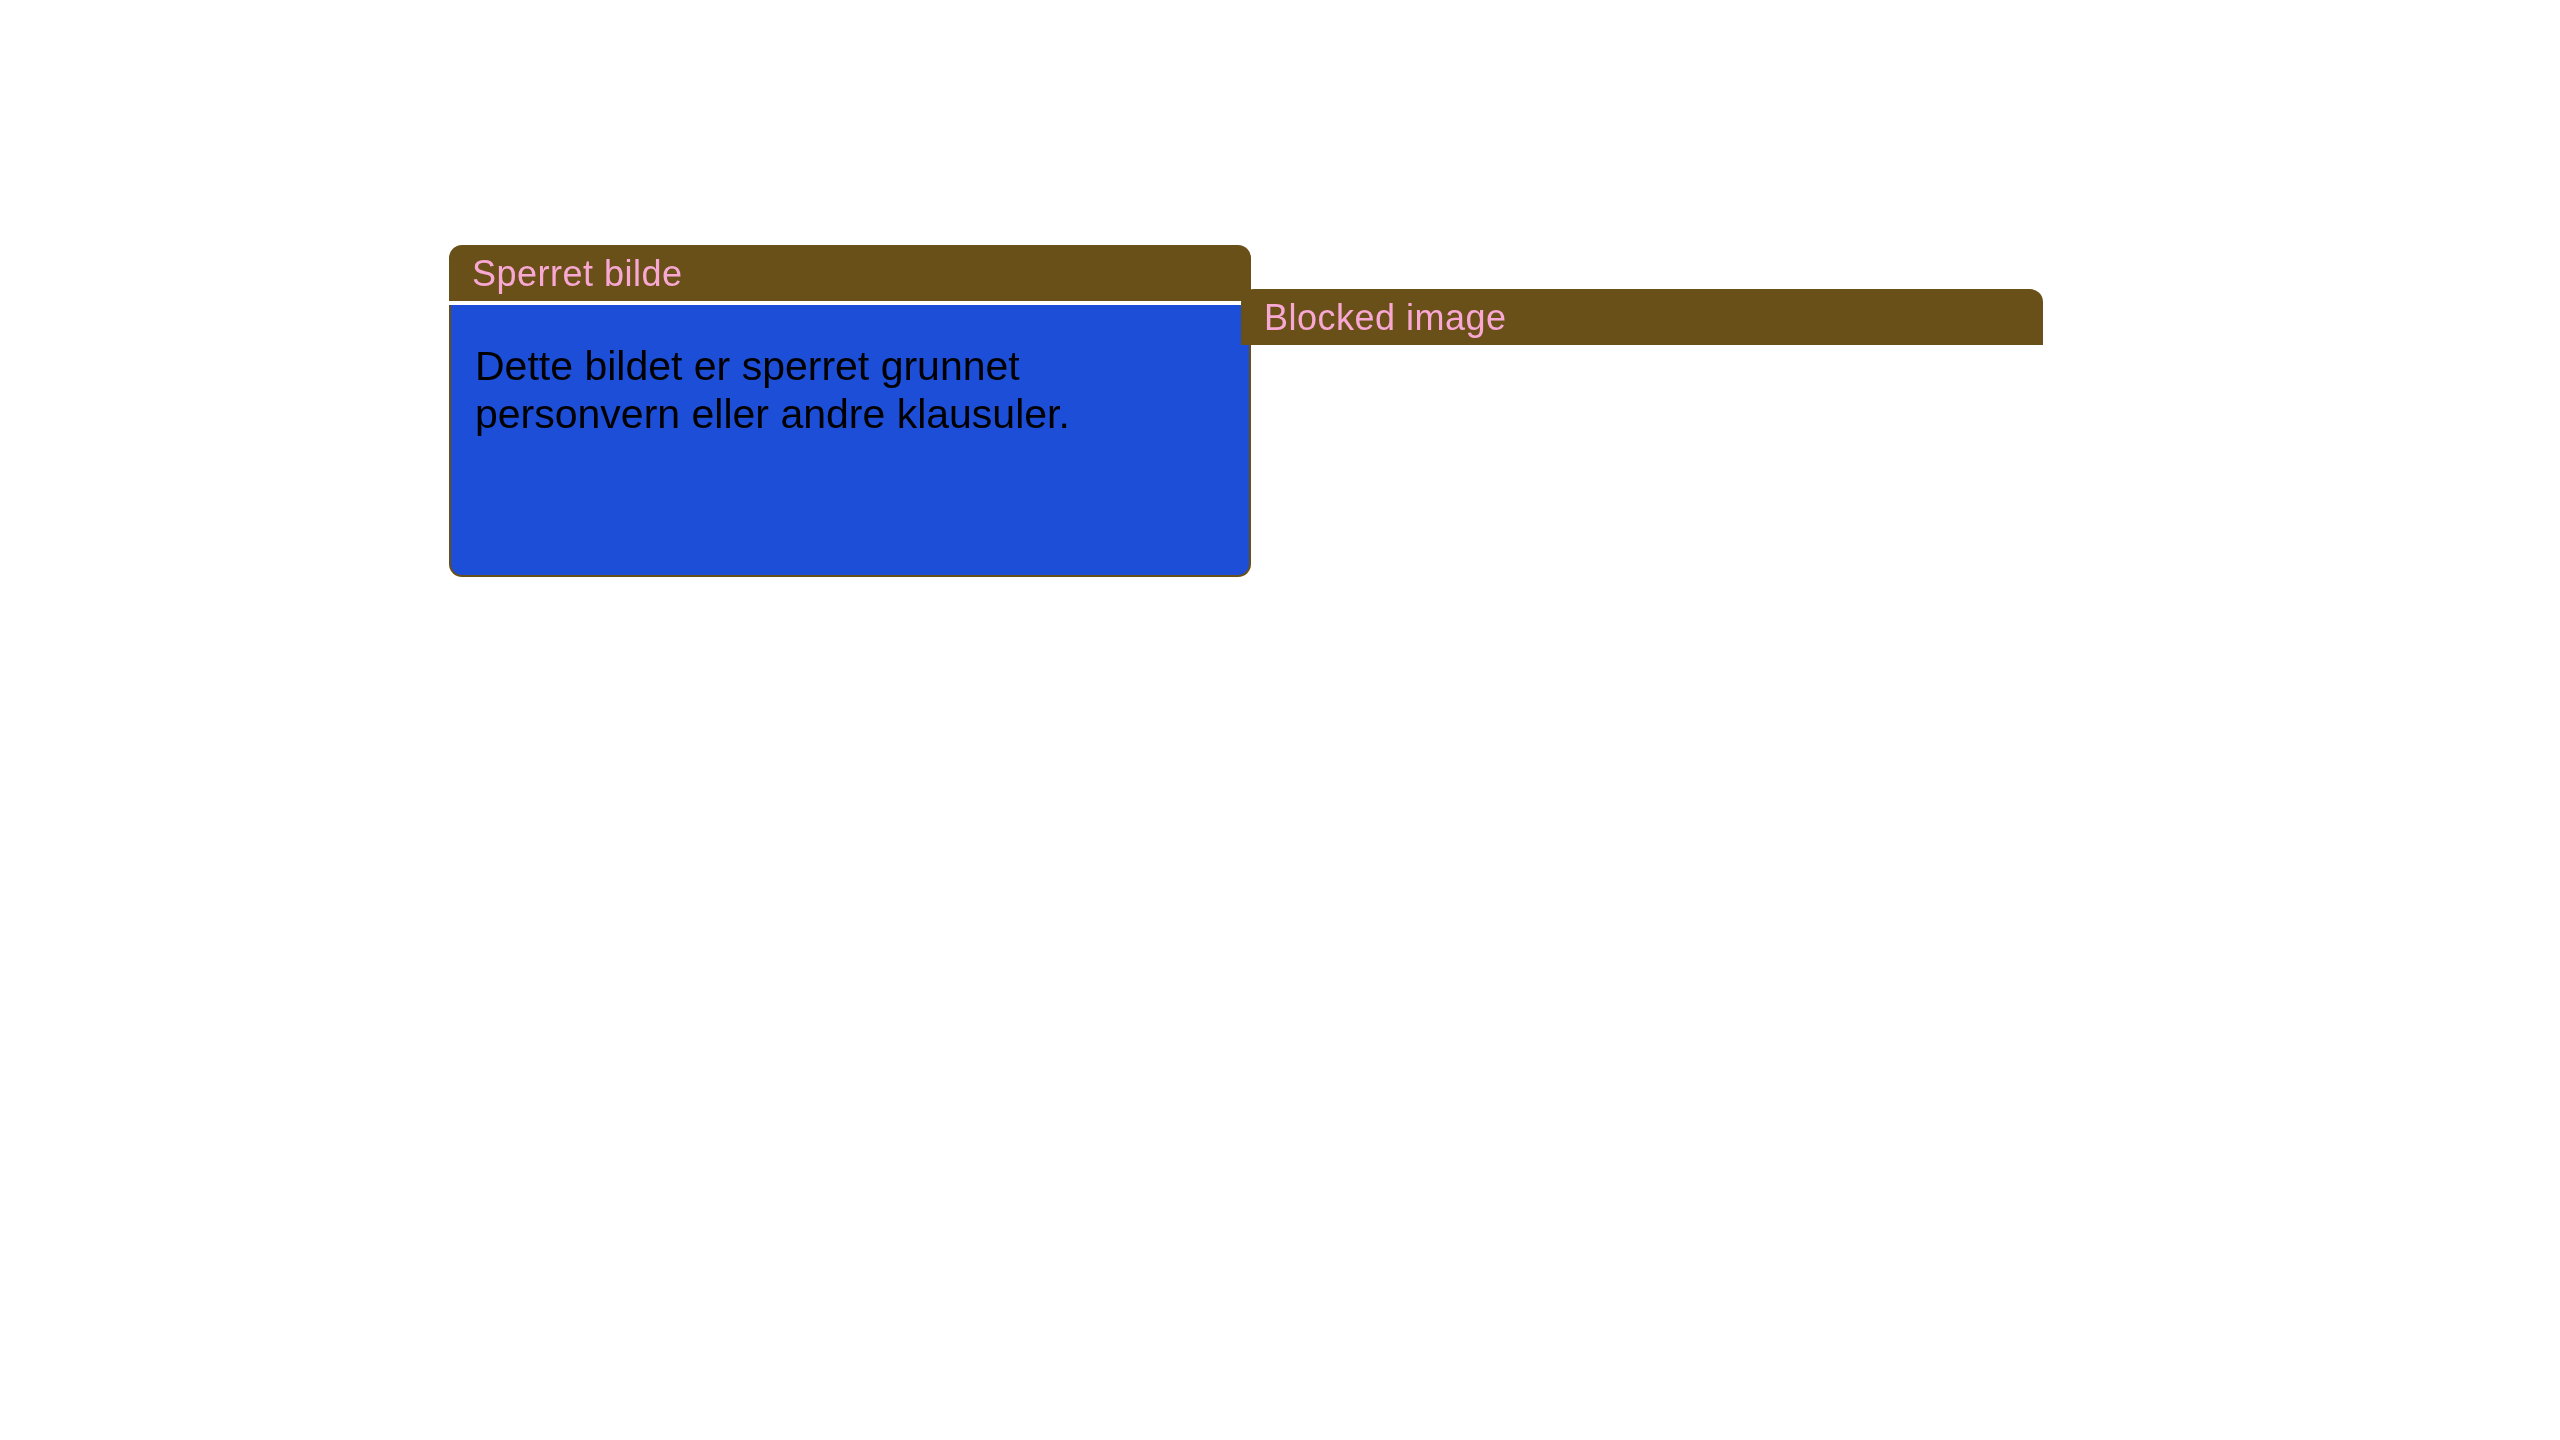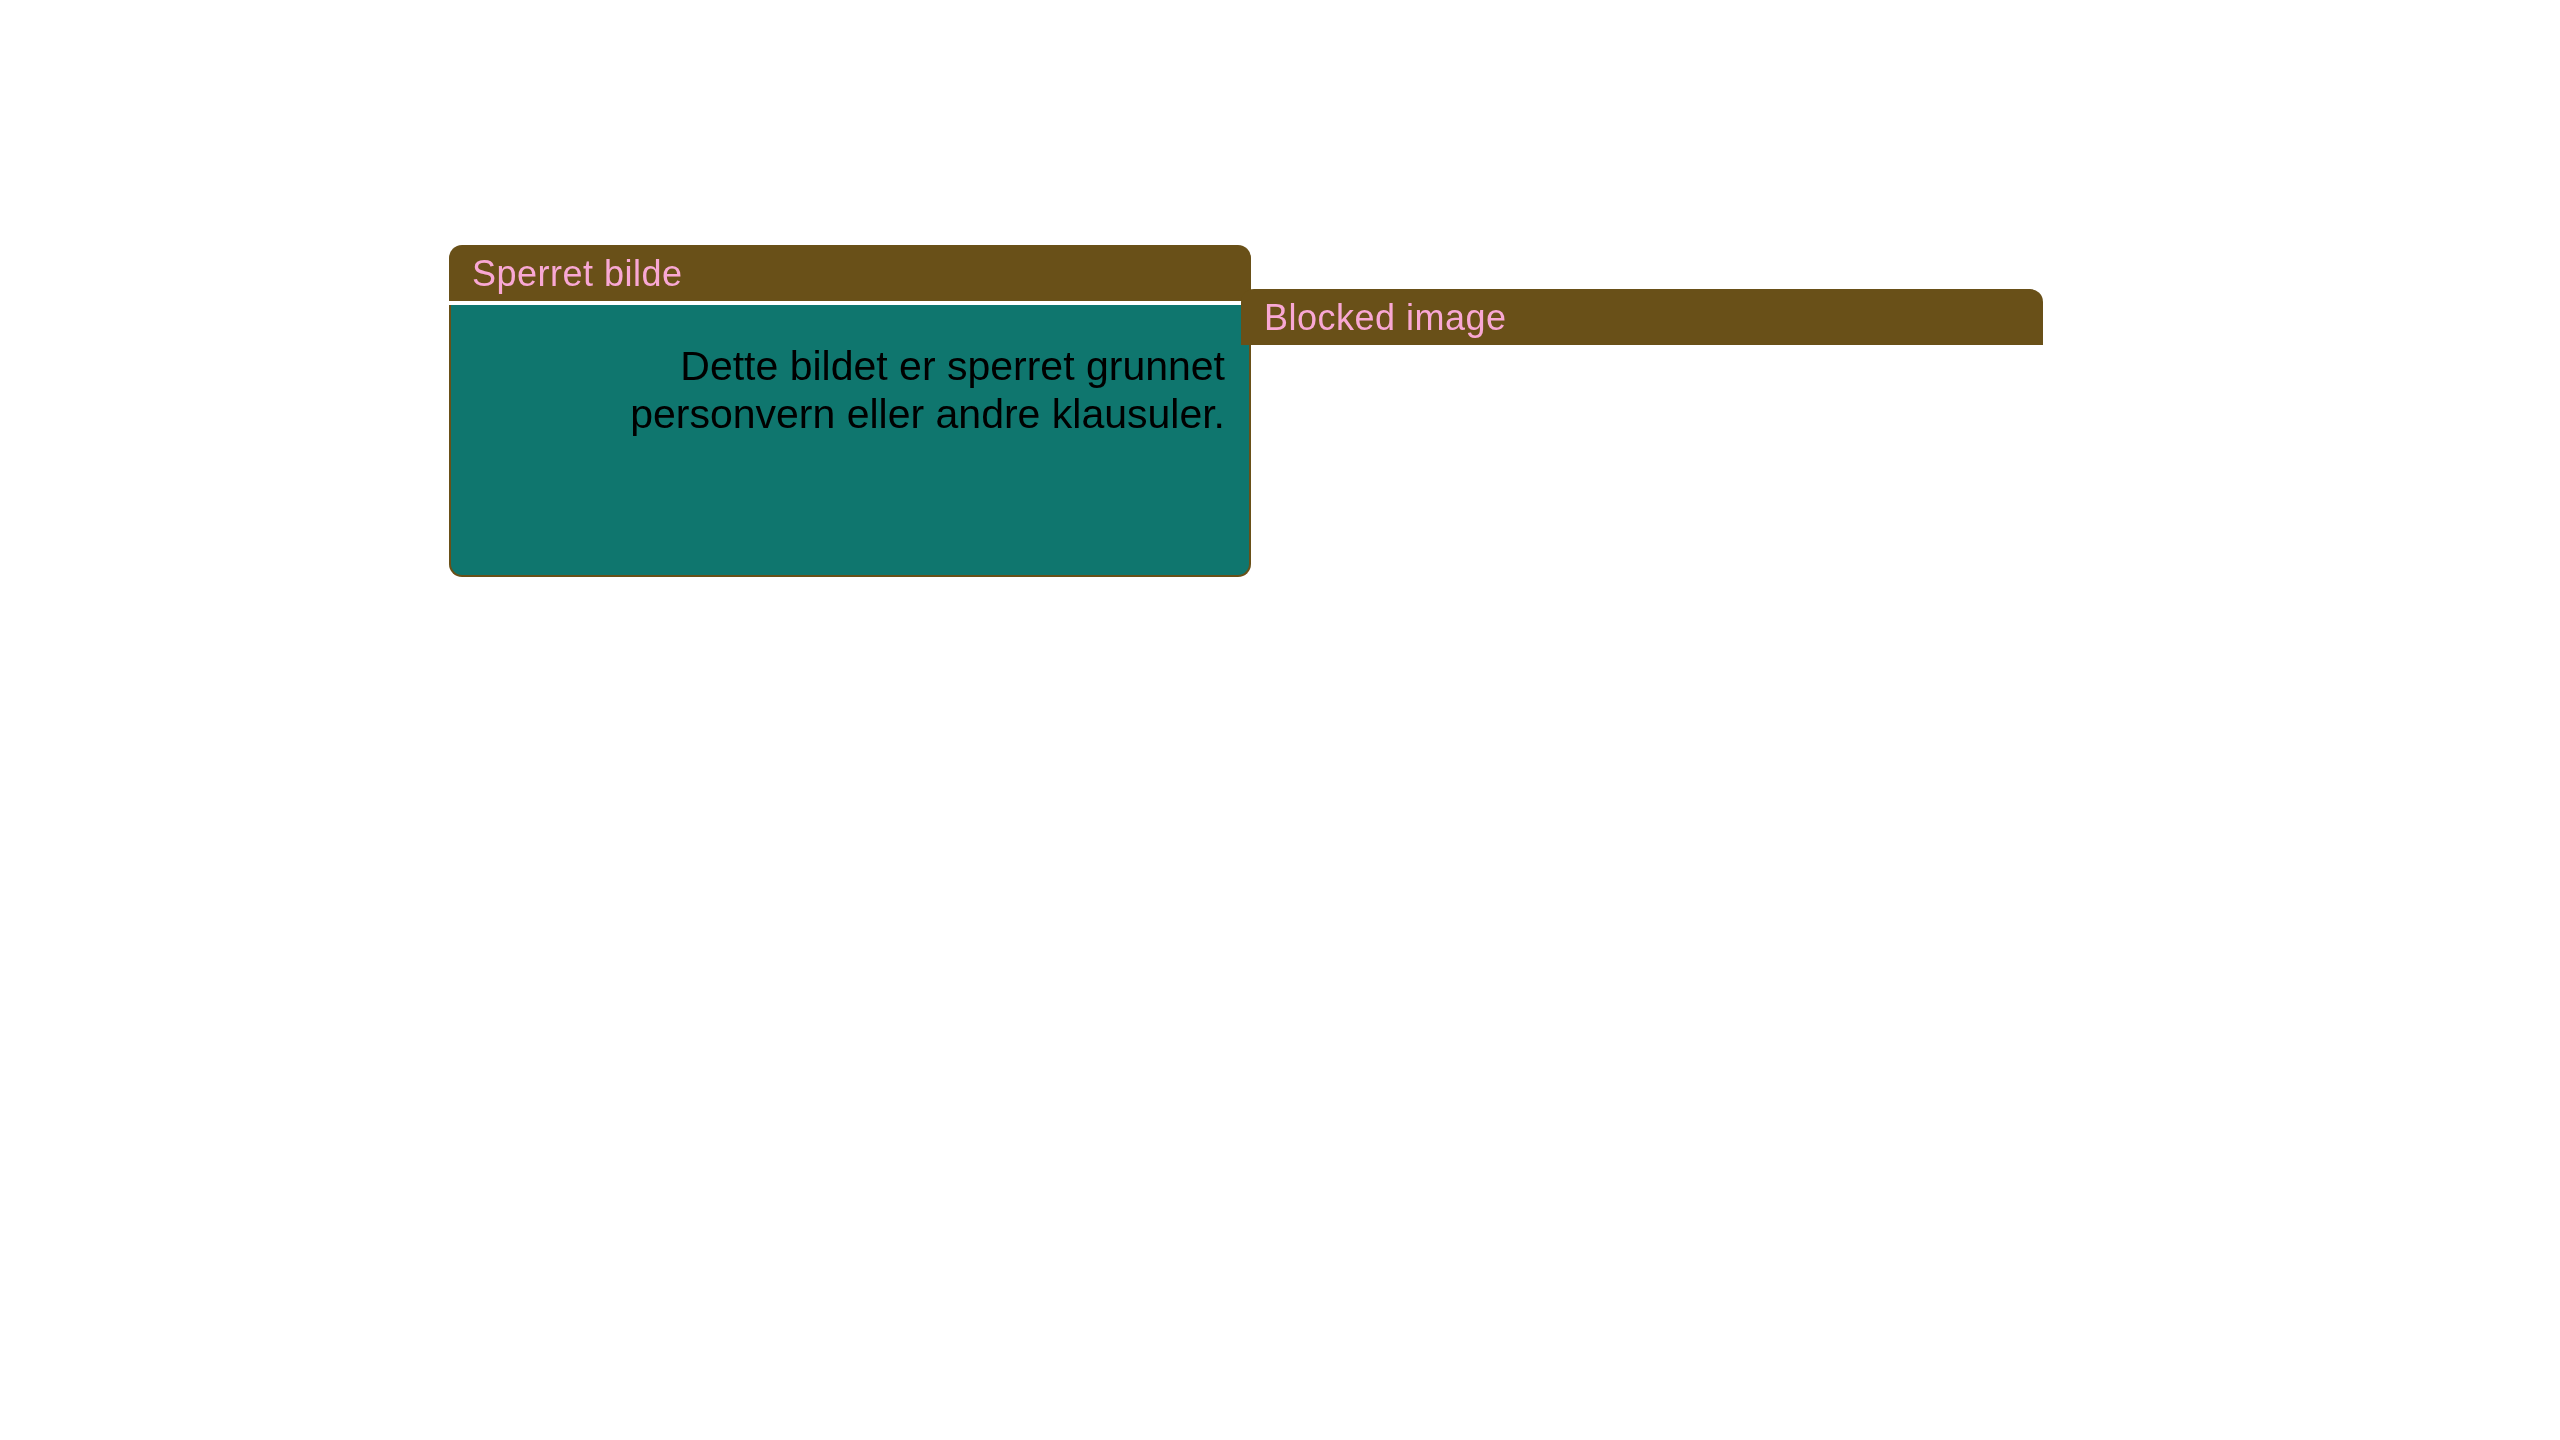--- a/index.html
+++ b/index.html
@@ -39,26 +39,25 @@
     white-space: nowrap;
   }
   .card-body {
     box-sizing: border-box;
     margin-top: 4px;
     height: 272px;
     border: 2.5px solid #695018;
     border-top: none;
     border-radius: 0 0 13px 13px;
     padding: 37px 24px 0 24px;
-    background: #0f766e;
+    background: #1d4ed8;
     color: #000000;
     font-size: 41px;
     line-height: 48px;
     white-space: pre-line;
-    text-align: right;
   }
 </style>
 </head>
 <body>
 
 <div class="card no">
   <div class="card-header">
     <span class="card-title">Sperret bilde</span>
   </div>
   <div class="card-body">Dette bildet er sperret grunnet

